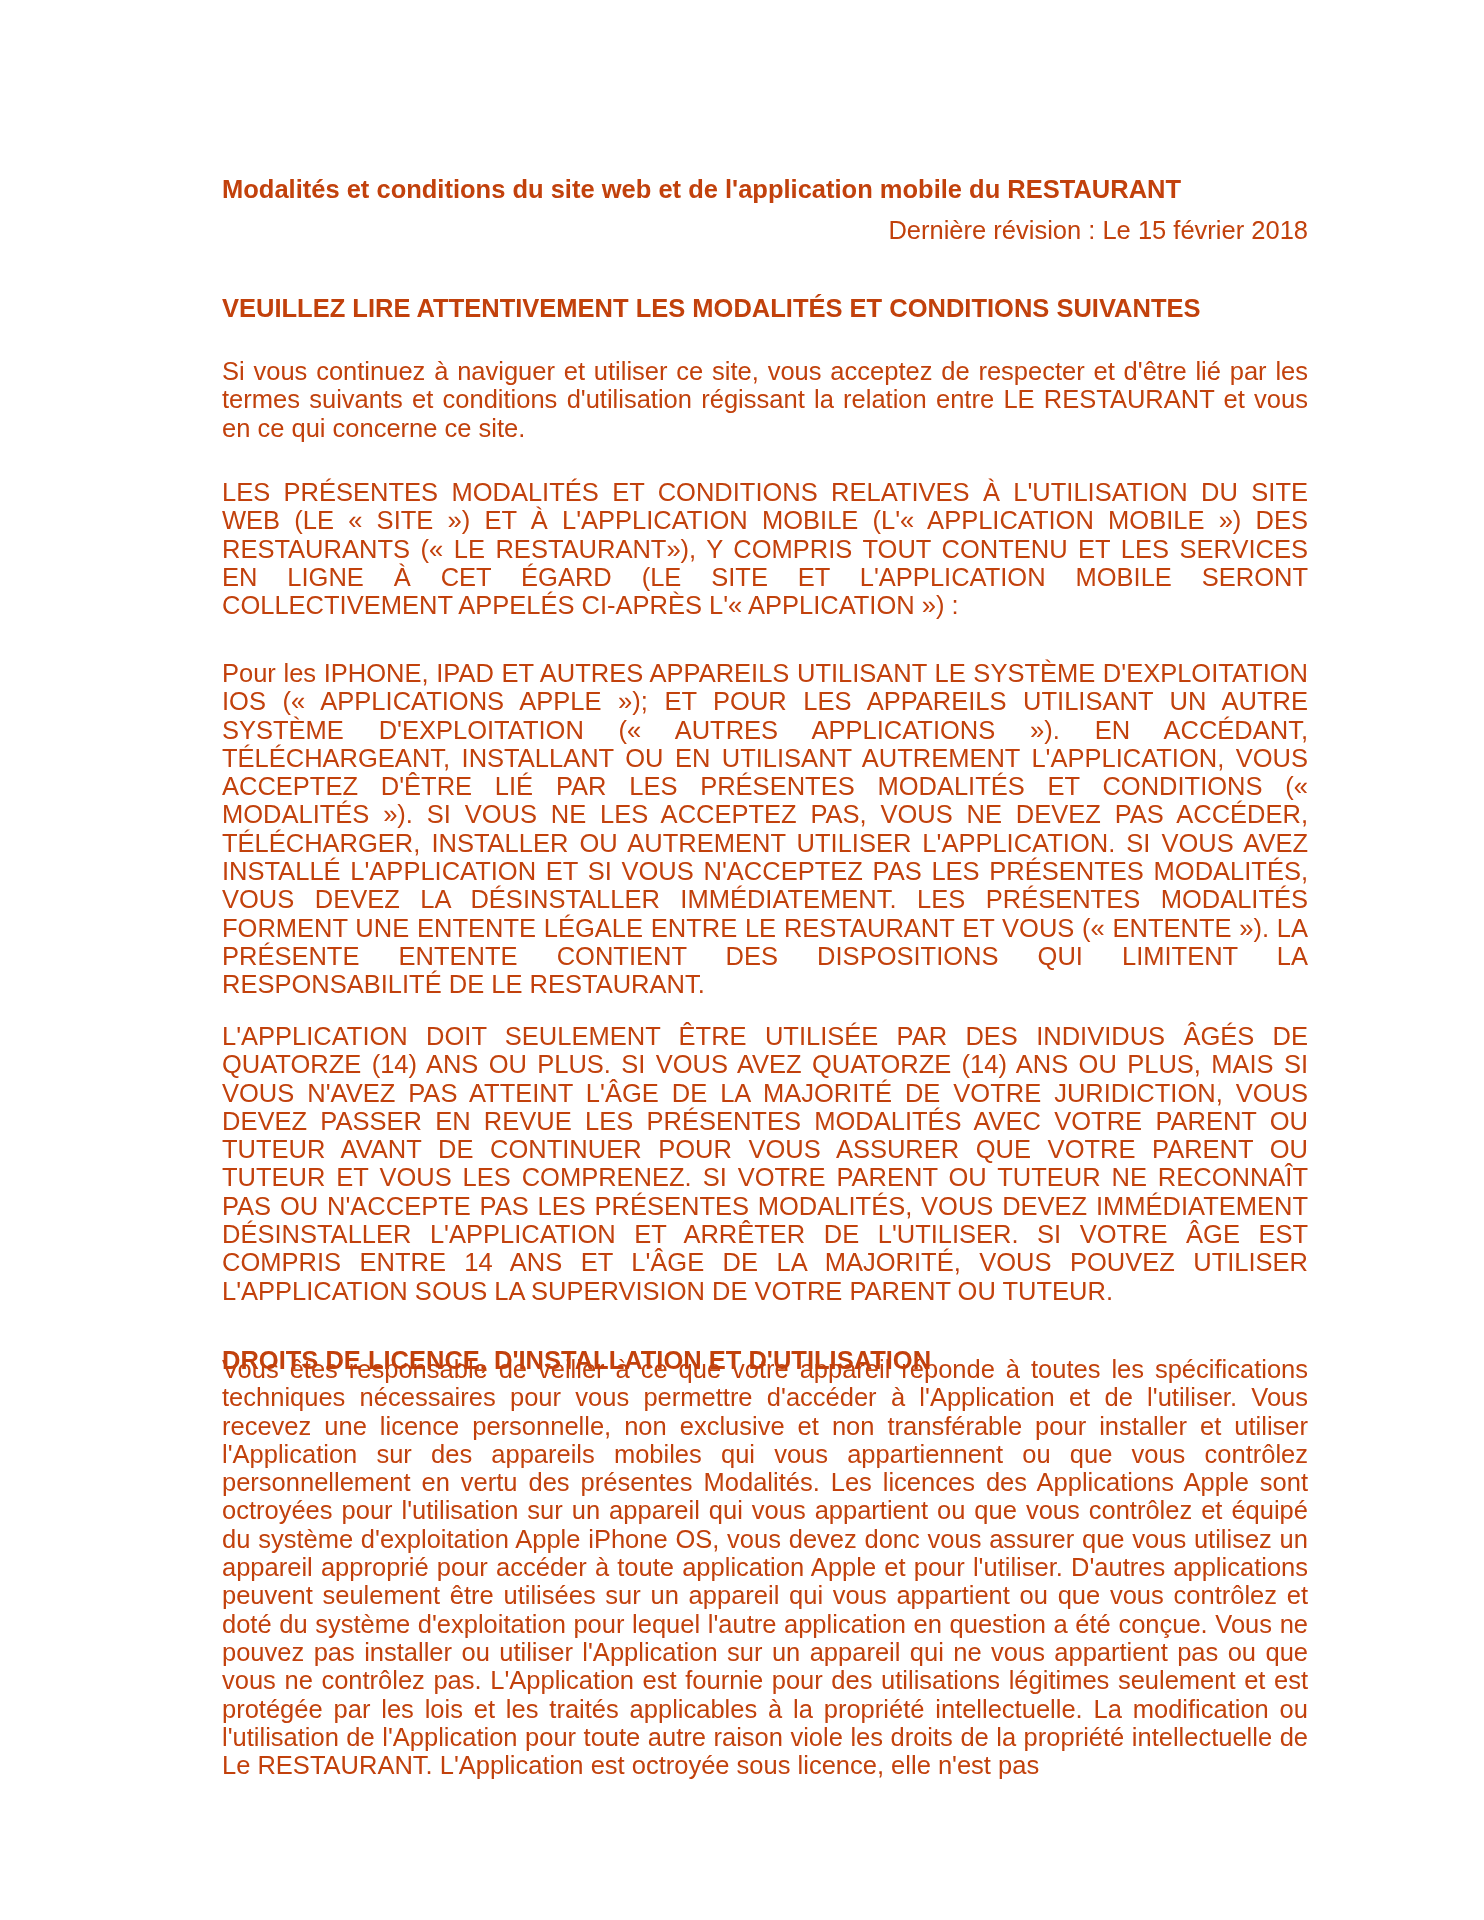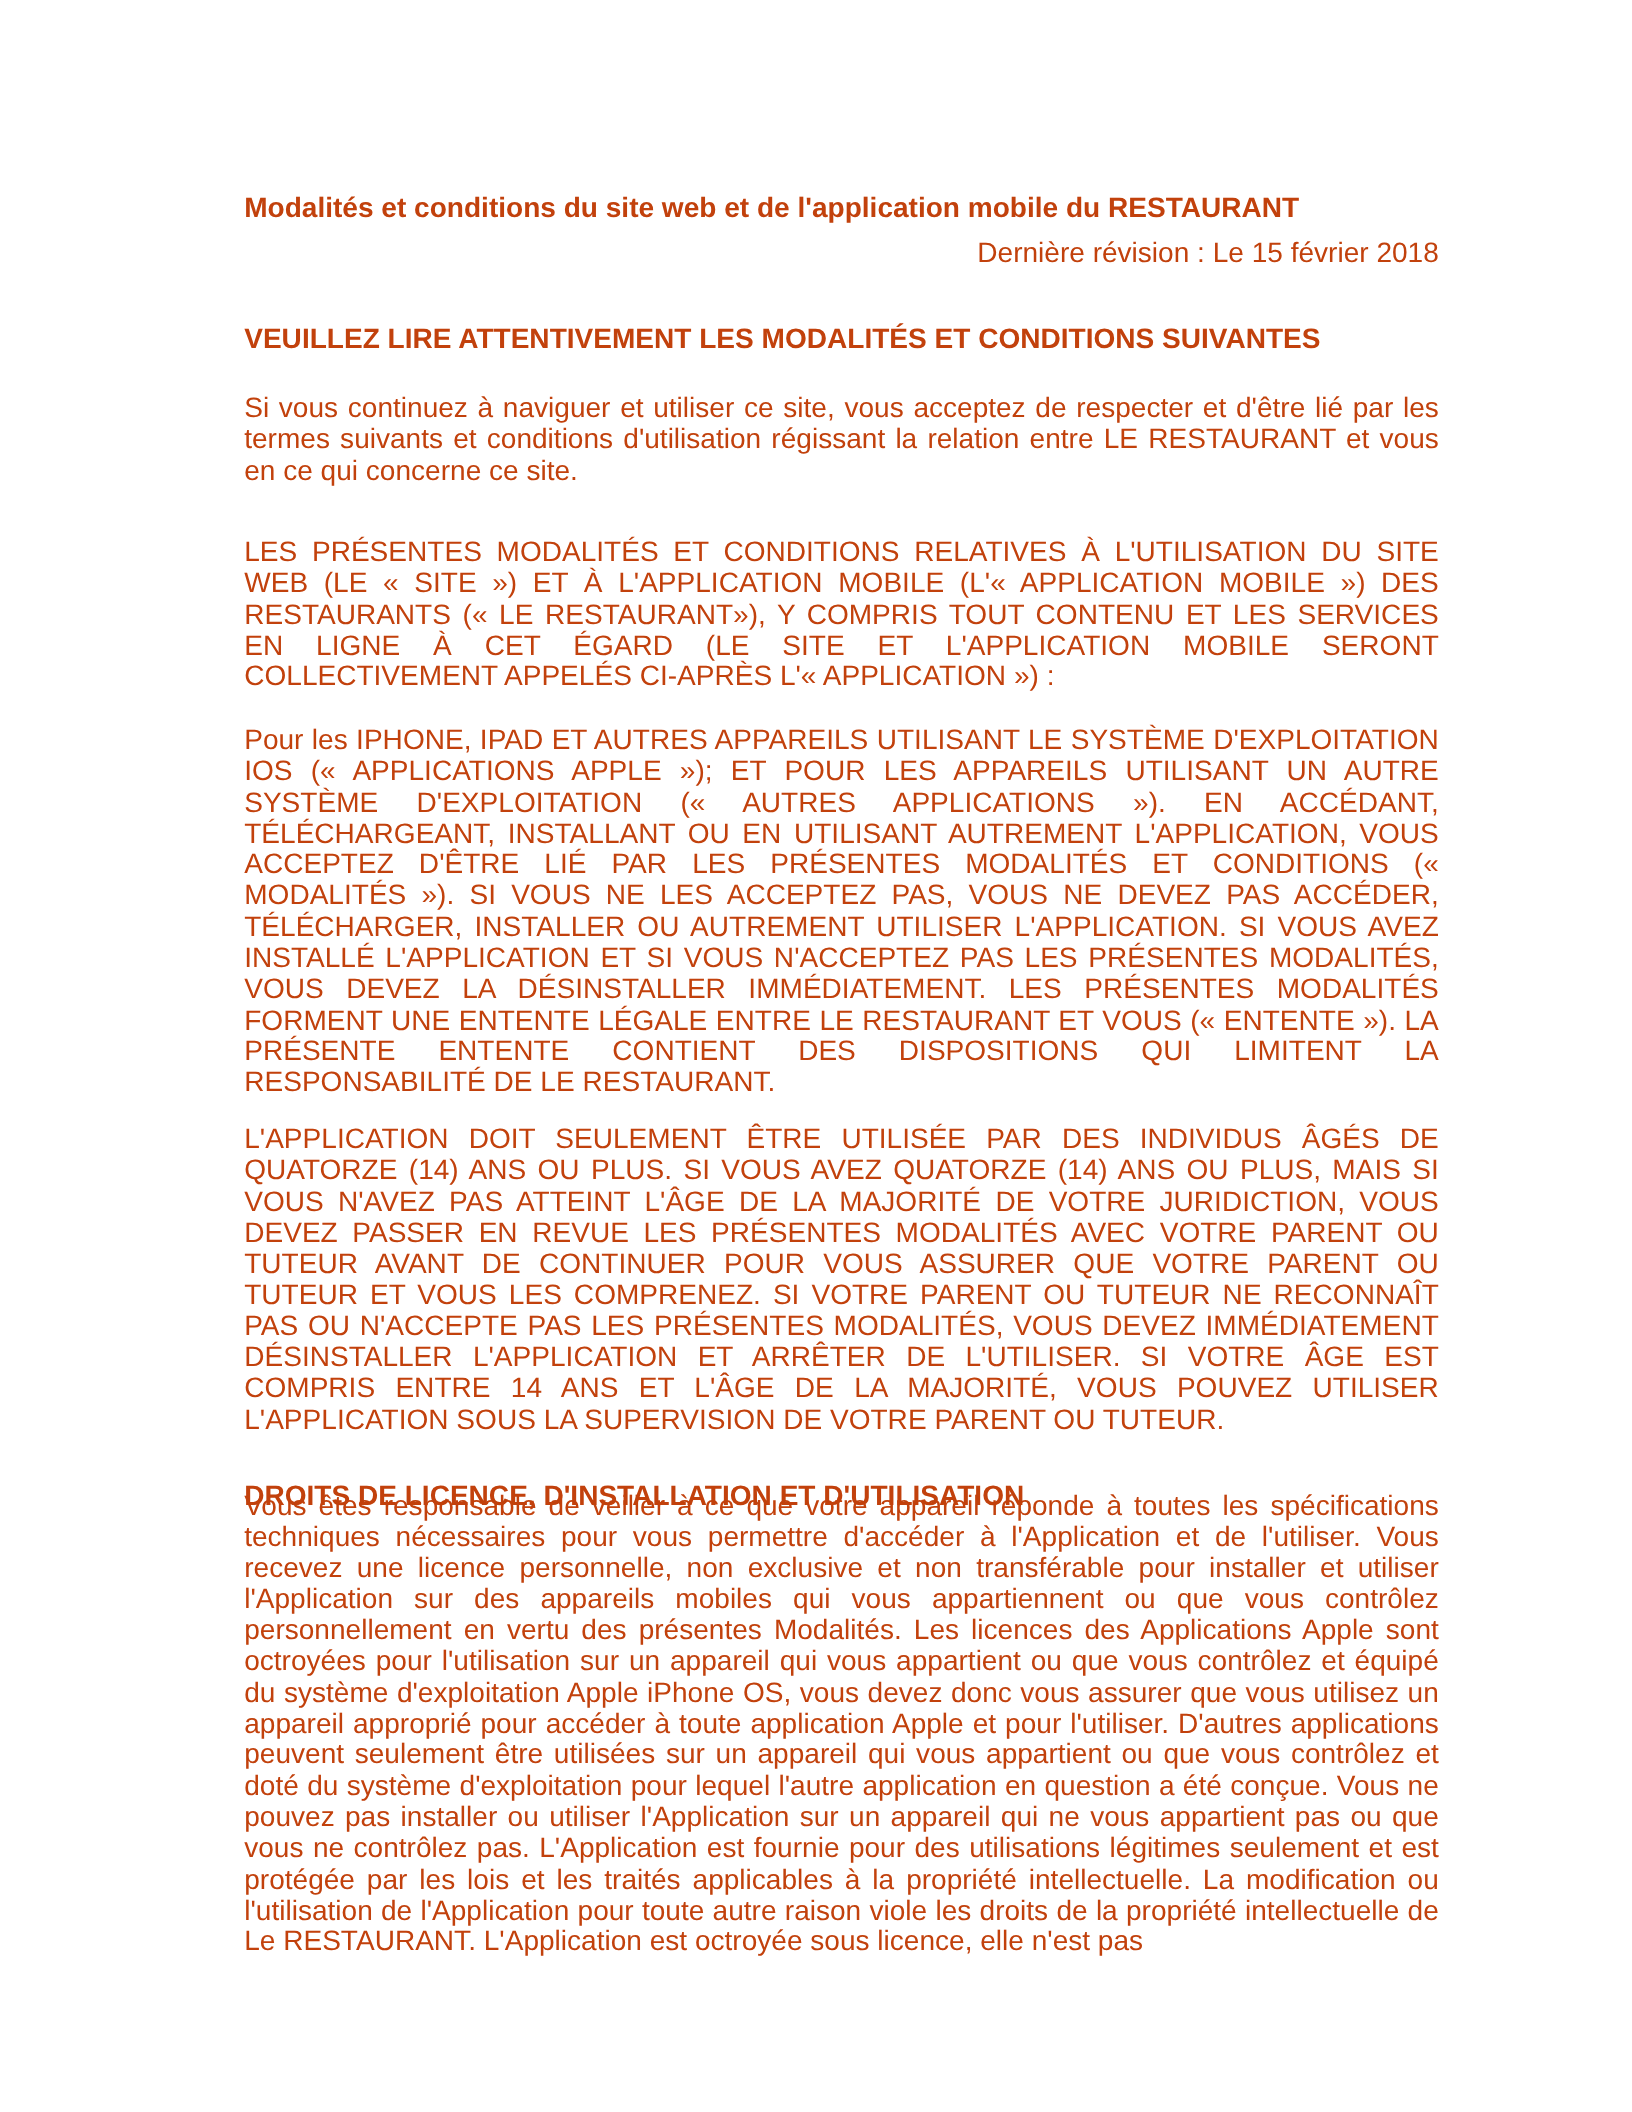--- a/index.html
+++ b/index.html
@@ -29,21 +29,21 @@
     line-height: 28.3px;
     color: #c2410c;
     margin-left: 44px;
   }
   .bold { font-weight: bold; }
   .justify { text-align: justify; }
   .doc-title        { top: 175px; }
   .revision-line    { top: 216px; text-align: right; }
   .read-heading     { top: 294px; }
   .intro-para       { top: 357px; }
-  .definitions-para { top: 488px; }
+  .definitions-para { top: 478px; }
   .acceptance-para  { top: 659px; }
   .elig-heading     { top: 960px; }
   .elig-para        { top: 1022px; }
   .lic-heading      { top: 1346px; }
   .lic-para         { top: 1355px; }
 </style>
 </head>
 <body>
 
 <div class="doc-page">

